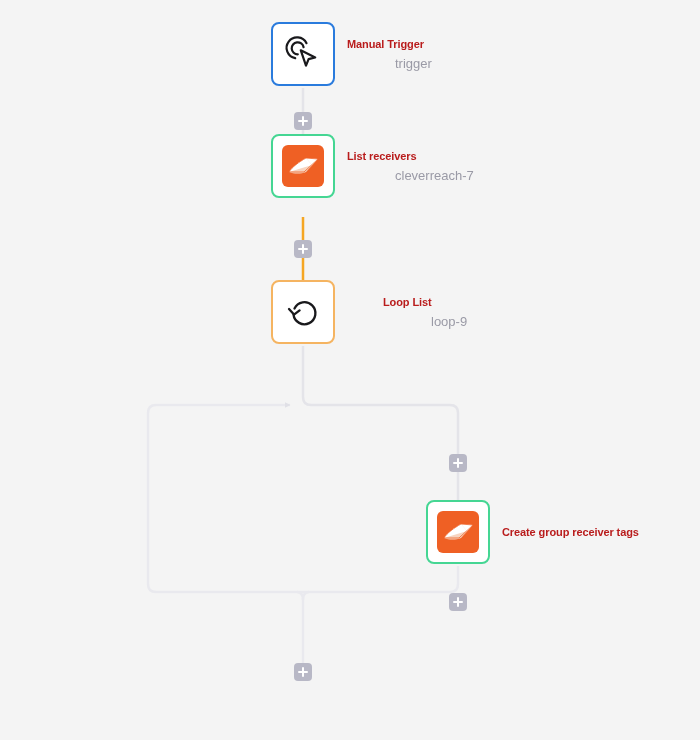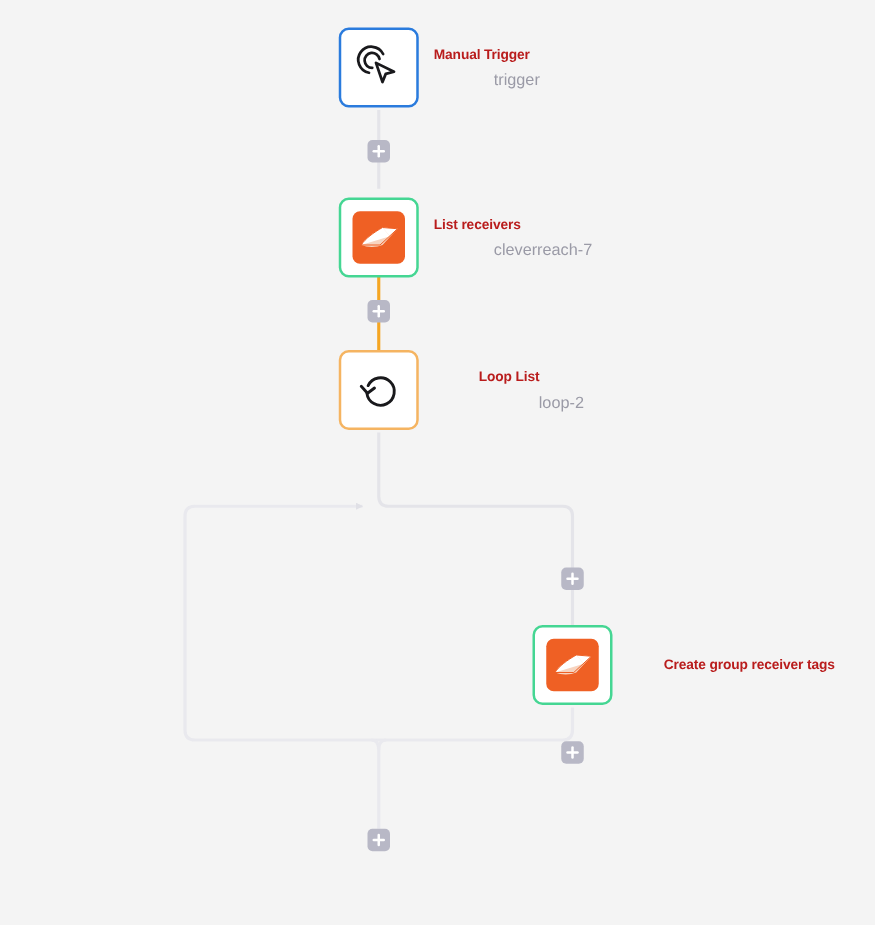--- a/index.html
+++ b/index.html
@@ -145,21 +145,21 @@
         <path d="M20.6,13.2 A6,6 0 1 0 14.8,20.3" fill="none" stroke="#19191c" stroke-width="2.2" stroke-linecap="round"></path>
         <path d="M17.8,16.3 L32.2,23.4 L25.6,25.1 L23.0,31.6 Z" fill="#ffffff" stroke="#19191c" stroke-width="2.2" stroke-linejoin="round"></path>
       </svg>
     </div>
     <div class="node-labels">
       <div class="node-title">Manual Trigger</div>
       <div class="node-sub">trigger</div>
     </div>
   </div>
 
-  <div class="node" style="left:271px; top:158px;">
+  <div class="node" style="left:271px; top:134px;">
     <div class="node-box success-border">
       <div class="cr-logo">
         <svg width="42" height="42" viewBox="0 0 42 42">
           <path d="M7,27 C10,22 17,17 24,13 L36,14 L22,27 Z" fill="#ffffff"></path>
           <path d="M7,27 C12,29 19,29 24,27 L36,14 L24,13 Z" fill="#f7d4c0"></path>
           <path d="M24,13 L30,20 L36,14 Z" fill="#ffffff"></path>
           <path d="M7,27 C10,22 17,17 24,13 L30,20 Z" fill="#ffffff"></path>
           <path d="M7,27 C10,22 17,17 24,13 L36,14 L22,27 Z" fill="none" stroke="#ef6024" stroke-width="0.8"></path>
         </svg>
       </div>
@@ -172,25 +172,25 @@
 
   <div class="node" style="left:271px; top:280px;gap:36px;">
     <div class="node-box loop-border">
       <svg width="40" height="40" viewBox="0 0 40 40">
         <path d="M11.5,16.5 A11,11 0 1 1 10.5,22.5" fill="none" stroke="#19191c" stroke-width="2.3" stroke-linecap="round"></path>
         <path d="M6.0,17.0 L11.0,22.6 L16.6,18.4" fill="none" stroke="#19191c" stroke-width="2.3" stroke-linecap="round" stroke-linejoin="round"></path>
       </svg>
     </div>
     <div class="node-labels">
       <div class="node-title">Loop List</div>
-      <div class="node-sub">loop-2</div>
-    </div>
-  </div>
-
-  <div class="node" style="left:426px; top:500px;gap:29px;">
+      <div class="node-sub">loop-9</div>
+    </div>
+  </div>
+
+  <div class="node" style="left:426px; top:500px;">
     <div class="node-box success-border">
       <div class="cr-logo">
         <svg width="42" height="42" viewBox="0 0 42 42">
           <path d="M7,27 C10,22 17,17 24,13 L36,14 L22,27 Z" fill="#ffffff"></path>
           <path d="M7,27 C12,29 19,29 24,27 L36,14 L24,13 Z" fill="#f7d4c0"></path>
           <path d="M24,13 L30,20 L36,14 Z" fill="#ffffff"></path>
           <path d="M7,27 C10,22 17,17 24,13 L30,20 Z" fill="#ffffff"></path>
           <path d="M7,27 C10,22 17,17 24,13 L36,14 L22,27 Z" fill="none" stroke="#ef6024" stroke-width="0.8"></path>
         </svg>
       </div>

